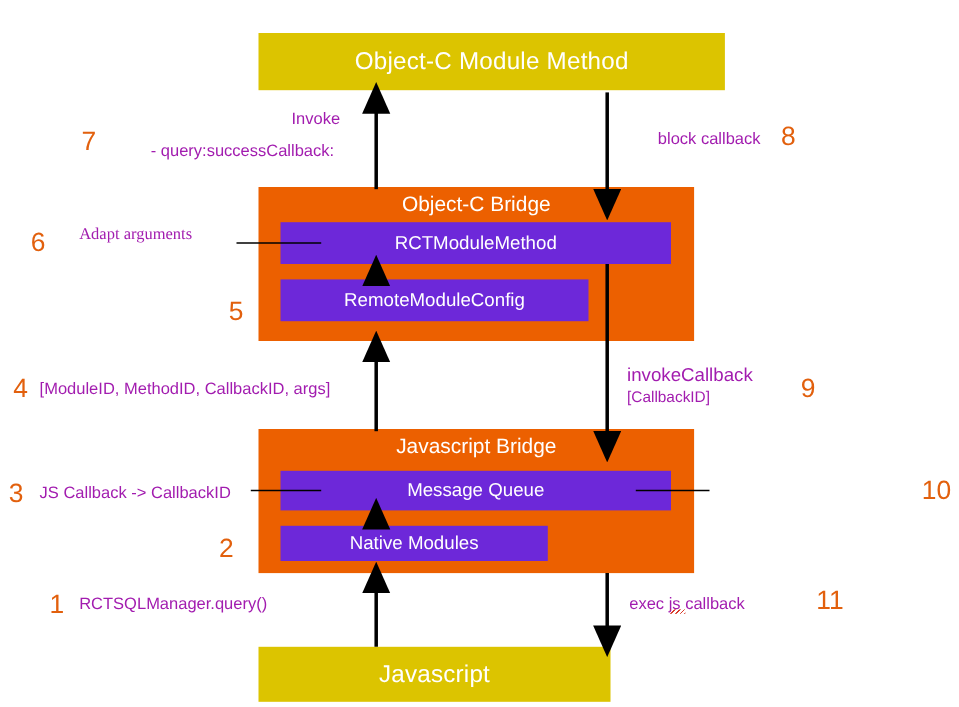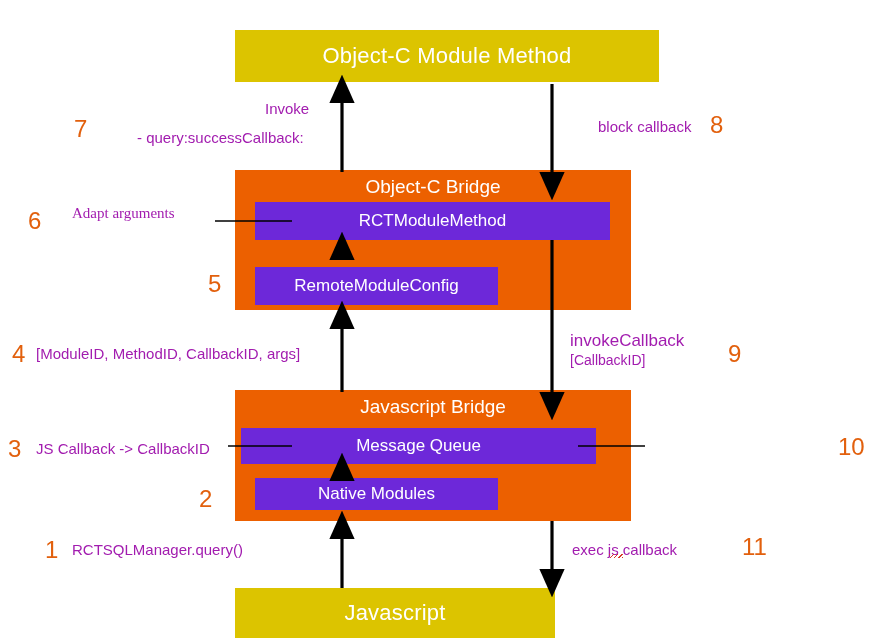--- a/index.html
+++ b/index.html
@@ -81,28 +81,28 @@
   <div class="box yellow-box" style="left:235px; top:30px; width:424px; height:52px;">
     <span>Object-C Module Method</span>
   </div>
 
   <div class="box orange-box" style="left:235px; top:170px; width:396px; height:140px;">
     <span>Object-C Bridge</span>
   </div>
   <div class="box brown-box" style="left:255px; top:202px; width:355px; height:38px;">
     <span>RCTModuleMethod</span>
   </div>
-  <div class="box brown-box" style="left:255px; top:267px; width:243px; height:38px;align-items:center;">
+  <div class="box brown-box" style="left:255px; top:254px; width:280px; height:38px;align-items:center;">
     <span>RemoteModuleConfig</span>
   </div>
 
   <div class="box orange-box" style="left:235px; top:390px; width:396px; height:131px;">
     <span>Javascript Bridge</span>
   </div>
-  <div class="box brown-box" style="left:241px; top:428px; width:355px; height:36px;">
+  <div class="box brown-box" style="left:255px; top:428px; width:355px; height:36px;">
     <span>Message Queue</span>
   </div>
   <div class="box brown-box" style="left:255px; top:478px; width:243px; height:32px;">
     <span>Native Modules</span>
   </div>
 
   <div class="box yellow-box" style="left:235px; top:588px; width:320px; height:50px;">
     <span>Javascript</span>
   </div>
 

